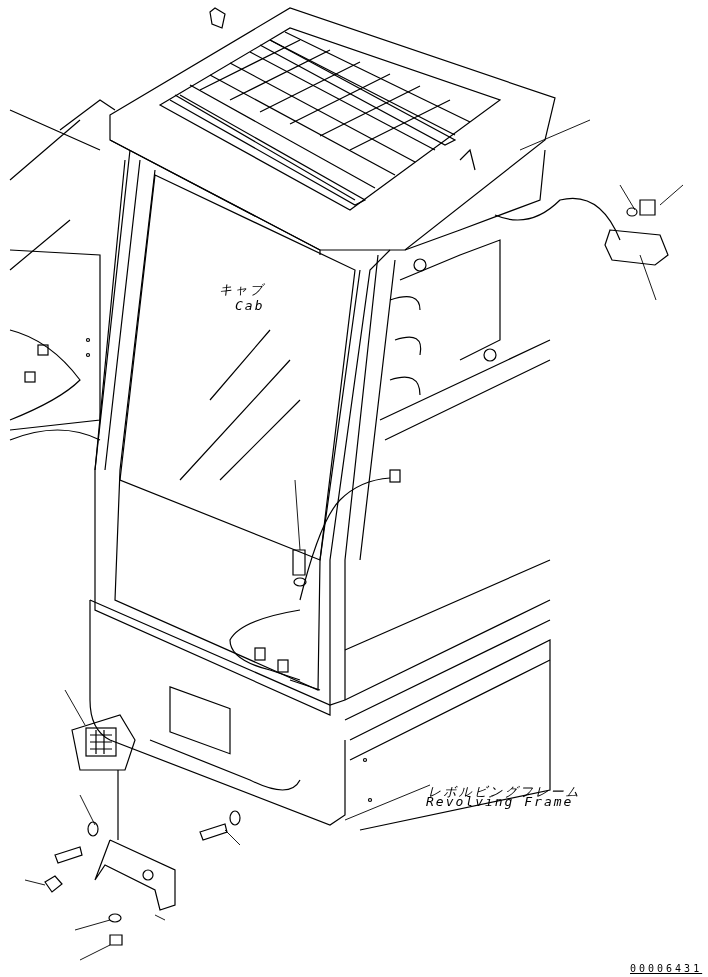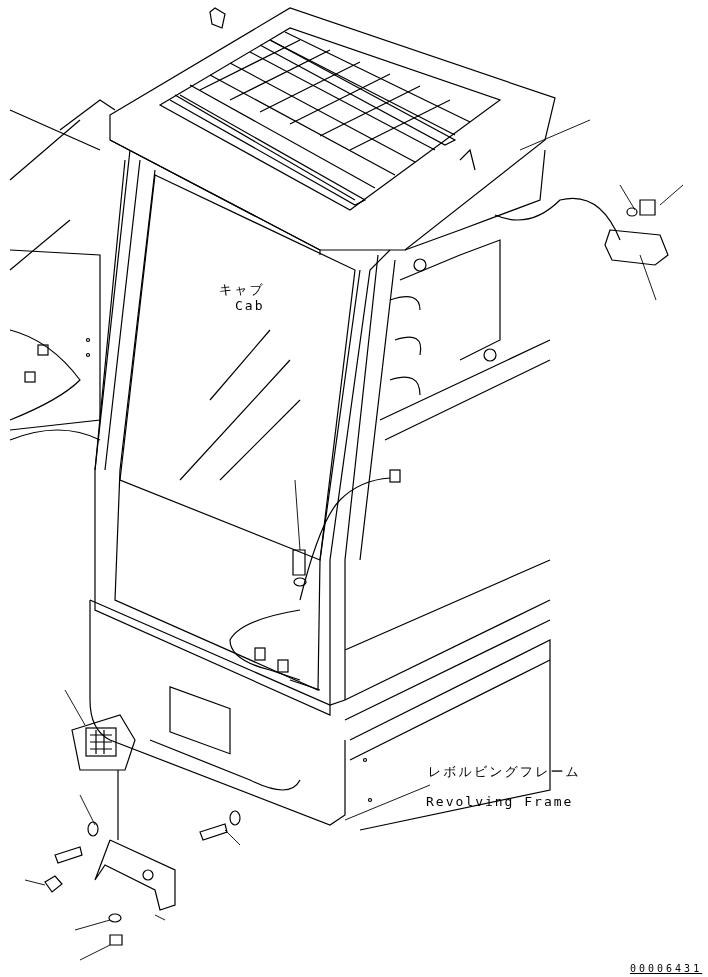--- a/index.html
+++ b/index.html
@@ -1,18 +1,18 @@
 <!DOCTYPE html>
 <html><head>
 <meta charset="utf-8">
 <style>
   html,body{margin:0;padding:0;background:#fff;}
   body{width:708px;height:977px;position:relative;overflow:hidden;font-family:"DejaVu Sans Mono",monospace;}
   svg{position:absolute;left:0;top:0;}
-  .lbl{position:absolute;font-size:13px;color:#000;letter-spacing:2px;line-height:15px;white-space:nowrap;}
+  .lbl{position:absolute;font-size:13px;color:#000;letter-spacing:2px;line-height:15px;white-space:nowrap;font-style:italic;}
   .code{position:absolute;font-size:10px;letter-spacing:3px;color:#000;text-decoration:underline;}
 </style>
 </head>
 <body>
 
 <svg width="708" height="977" viewBox="0 0 708 977" fill="none" stroke="#000" stroke-width="1.2">
 
   <g>
     <path d="M10 110 L100 150 M10 180 L80 120 M10 270 L70 220 M60 130 L100 100 L115 110"></path>
     <path d="M10 250 L100 255 L100 420 L10 430"></path>
@@ -100,15 +100,15 @@
   <g stroke-width="0.9">
     <path d="M520 150 L590 120 M620 185 L635 210 M683 185 L660 205 M656 300 L640 255"></path>
     <path d="M295 480 L300 550 M430 785 L345 820"></path>
     <path d="M65 690 L85 725 M80 795 L95 825 M225 830 L240 845 M155 915 L165 920"></path>
     <path d="M25 880 L45 885 M75 930 L110 920 M80 960 L110 945"></path>
   </g>
 </svg>
 
 <div class="lbl" style="left:219px;top:282px;">キャブ</div>
 <div class="lbl" style="left:235px;top:298px;">Cab</div>
-<div class="lbl" style="left:428px;top:764px;">レボルビングフレーム</div>
+<div class="lbl" style="left:428px;top:784px;">レボルビングフレーム</div>
 <div class="lbl" style="left:426px;top:794px;">Revolving Frame</div>
 <div class="code" style="left:630px;top:963px;">00006431</div>
 
 </body></html>

